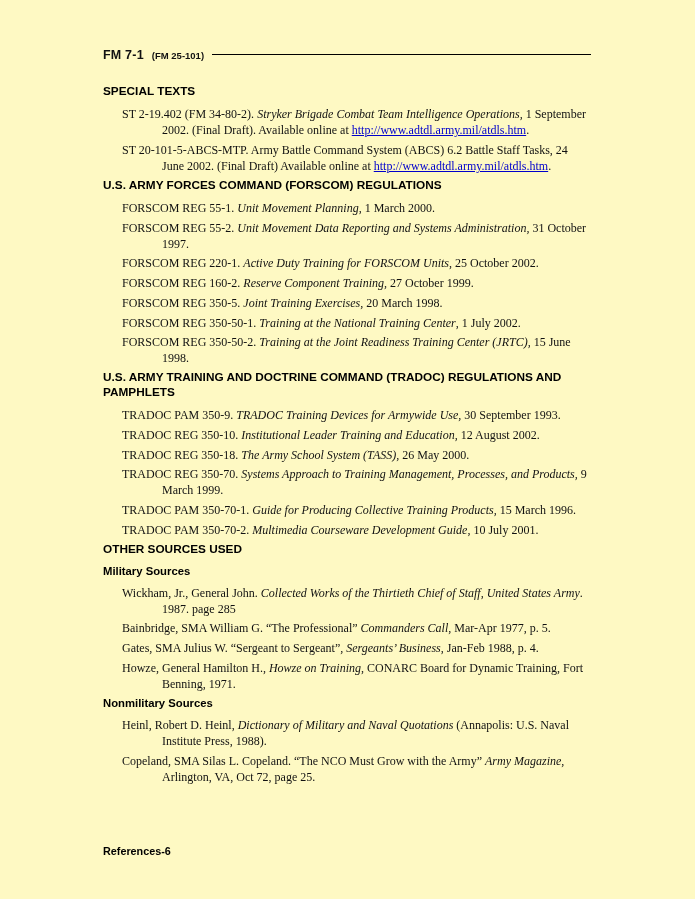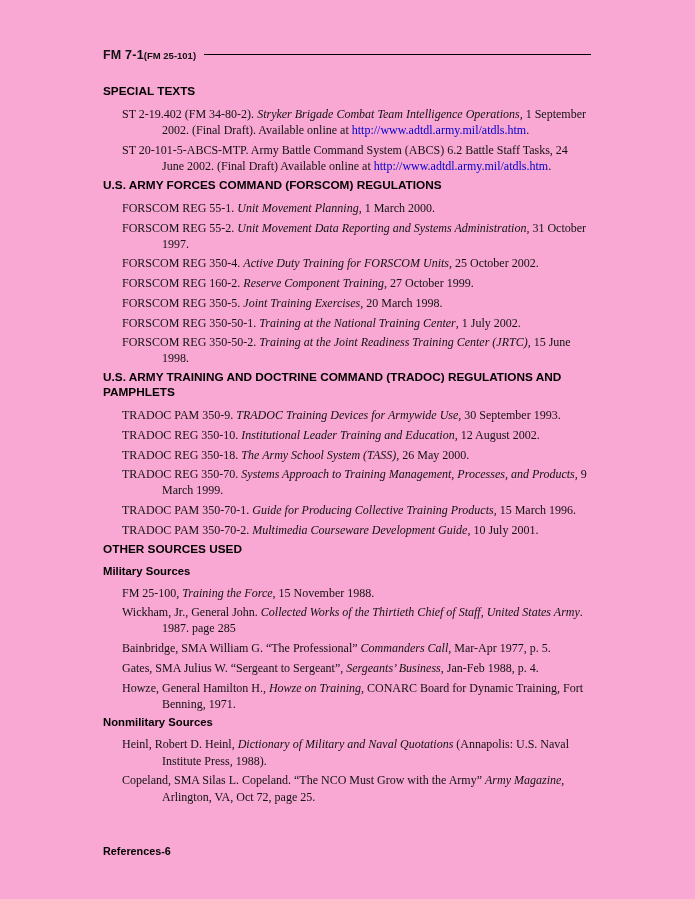--- a/index.html
+++ b/index.html
@@ -1,35 +1,35 @@
 <!DOCTYPE html>
 <html><head>
 <meta charset="utf-8">
 <style>
   * { margin: 0; padding: 0; box-sizing: border-box; }
   html, body { background: #ffffff; }
   .page {
     position: relative;
     width: 695px;
     height: 899px;
-    background: #f9a8d4;
+    background: #fef9c3;
     font-family: "Liberation Serif", serif;
     color: #111111;
     overflow: hidden;
     padding: 48px 104px 0 103px;
   }
   .doc-header {
     display: flex;
     align-items: baseline;
     font-family: "Liberation Sans", sans-serif;
     font-weight: bold;
     margin-bottom: 22px;
   }
   .doc-header .h-main { font-size: 12.5px; letter-spacing: 0.2px; }
-  .doc-header .h-sub  { font-size: 9.5px; margin-left: 0; }
+  .doc-header .h-sub  { font-size: 9.5px; margin-left: 8px; }
   .doc-header .h-rule {
     flex: 1;
     border-bottom: 1.6px solid #000000;
     margin-left: 8px;
     transform: translateY(-4px);
   }
   .doc-section { }
   .doc-section.first { margin-top: 7px; }
   .heading {
     font-family: "Liberation Sans", sans-serif;
@@ -50,20 +50,21 @@
   .entry {
     font-size: 12px;
     line-height: 16.2px;
     padding-left: 59px;
     text-indent: -40px;
     margin-bottom: 3.5px;
   }
   .entry i { font-style: italic; }
   .entry a {
     color: #0000CC;
+    text-decoration: underline;
     cursor: pointer;
   }
   .doc-footer {
     position: absolute;
     left: 103px;
     top: 845px;
     font-family: "Liberation Sans", sans-serif;
     font-weight: bold;
     font-size: 10.8px;
     color: #000000;
@@ -83,41 +84,40 @@
   <div>
       <section class="doc-section first">
         <h2 class="heading">SPECIAL TEXTS</h2>
         <p class="entry"><span>ST 2-19.402 (FM 34-80-2). </span><i>Stryker Brigade Combat Team Intelligence Operations,</i><span> 1 September 2002. (Final Draft). Available online at </span><a style="color: rgb(0, 0, 204);">http://www.adtdl.army.mil/atdls.htm</a><span>.</span></p>
         <p class="entry"><span>ST 20-101-5-ABCS-MTP. Army Battle Command System (ABCS) 6.2 Battle Staff Tasks, 24 June 2002. (Final Draft) Available online at </span><a style="color: rgb(0, 0, 204);">http://www.adtdl.army.mil/atdls.htm</a><span>.</span></p>
       </section>
       <section class="doc-section">
         <h2 class="heading">U.S. ARMY FORCES COMMAND (FORSCOM) REGULATIONS</h2>
         <p class="entry"><span>FORSCOM REG 55-1. </span><i>Unit Movement Planning</i><span>, 1 March 2000.</span></p>
         <p class="entry"><span>FORSCOM REG 55-2. </span><i>Unit Movement Data Reporting and Systems Administration,</i><span> 31 October 1997.</span></p>
-        <p class="entry"><span>FORSCOM REG 350-4. </span><i>Active Duty Training for FORSCOM Units</i><span>, 25 October 2002.</span></p>
+        <p class="entry"><span>FORSCOM REG 220-1. </span><i>Active Duty Training for FORSCOM Units</i><span>, 25 October 2002.</span></p>
         <p class="entry"><span>FORSCOM REG 160-2. </span><i>Reserve Component Training,</i><span> 27 October 1999.</span></p>
         <p class="entry"><span>FORSCOM REG 350-5. </span><i>Joint Training Exercises</i><span>, 20 March 1998.</span></p>
         <p class="entry"><span>FORSCOM REG 350-50-1. </span><i>Training at the National Training Center</i><span>, 1 July 2002.</span></p>
         <p class="entry"><span>FORSCOM REG 350-50-2. </span><i>Training at the Joint Readiness Training Center (JRTC),</i><span> 15 June 1998.</span></p>
       </section>
       <section class="doc-section">
         <h2 class="heading">U.S. ARMY TRAINING AND DOCTRINE COMMAND (TRADOC) REGULATIONS AND PAMPHLETS</h2>
         <p class="entry"><span>TRADOC PAM 350-9. </span><i>TRADOC Training Devices for Armywide Use,</i><span> 30 September 1993.</span></p>
         <p class="entry"><span>TRADOC REG 350-10. </span><i>Institutional Leader Training and Education,</i><span> 12 August 2002.</span></p>
         <p class="entry"><span>TRADOC REG 350-18. </span><i>The Army School System (TASS)</i><span>, 26 May 2000.</span></p>
         <p class="entry"><span>TRADOC REG 350-70. </span><i>Systems Approach to Training Management, Processes, and Products,</i><span> 9 March 1999.</span></p>
         <p class="entry"><span>TRADOC PAM 350-70-1. </span><i>Guide for Producing Collective Training Products,</i><span> 15 March 1996.</span></p>
         <p class="entry"><span>TRADOC PAM 350-70-2. </span><i>Multimedia Courseware Development Guide</i><span>, 10 July 2001.</span></p>
       </section>
       <section class="doc-section">
         <h2 class="heading">OTHER SOURCES USED</h2>
       </section>
       <section class="doc-section">
         <h2 class="subheading">Military Sources</h2>
-        <p class="entry"><span>FM 25-100, </span><i>Training the Force</i><span>, 15 November 1988.</span></p>
         <p class="entry"><span>Wickham, Jr., General John. </span><i>Collected Works of the Thirtieth Chief of Staff, United States Army</i><span>. 1987. page 285</span></p>
         <p class="entry"><span>Bainbridge, SMA William G. “The Professional” </span><i>Commanders Call</i><span>, Mar-Apr 1977, p. 5.</span></p>
         <p class="entry"><span>Gates, SMA Julius W. “Sergeant to Sergeant”, </span><i>Sergeants’ Business</i><span>, Jan-Feb 1988, p. 4.</span></p>
         <p class="entry"><span>Howze, General Hamilton H., </span><i>Howze on Training</i><span>, CONARC Board for Dynamic Training, Fort Benning, 1971.</span></p>
       </section>
       <section class="doc-section">
         <h2 class="subheading">Nonmilitary Sources</h2>
         <p class="entry"><span>Heinl, Robert D. Heinl, </span><i>Dictionary of Military and Naval Quotations</i><span> (Annapolis: U.S. Naval Institute Press, 1988).</span></p>
         <p class="entry"><span>Copeland, SMA Silas L. Copeland. “The NCO Must Grow with the Army” </span><i>Army Magazine</i><span>, Arlington, VA, Oct 72, page 25.</span></p>
       </section>

